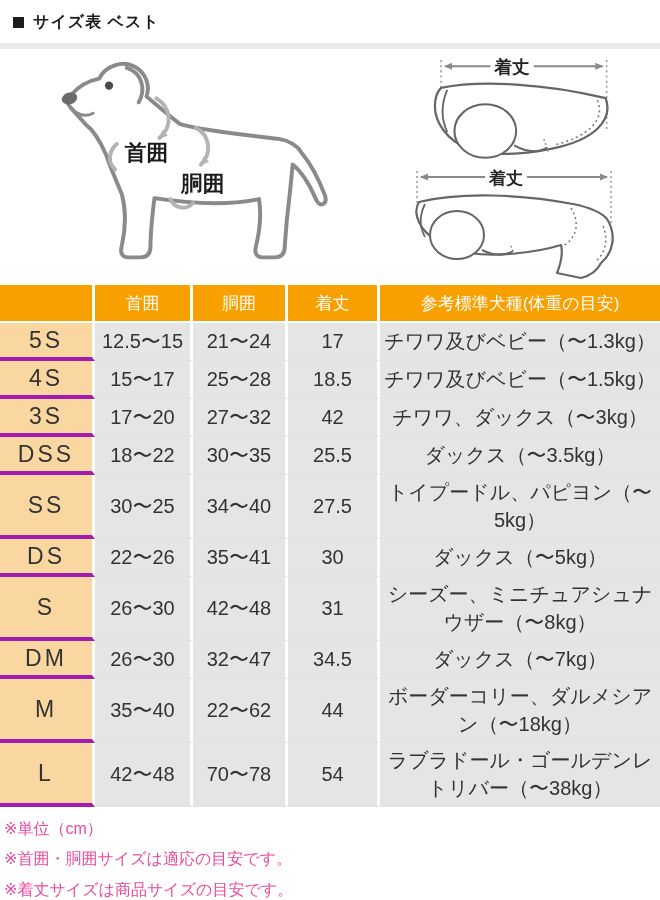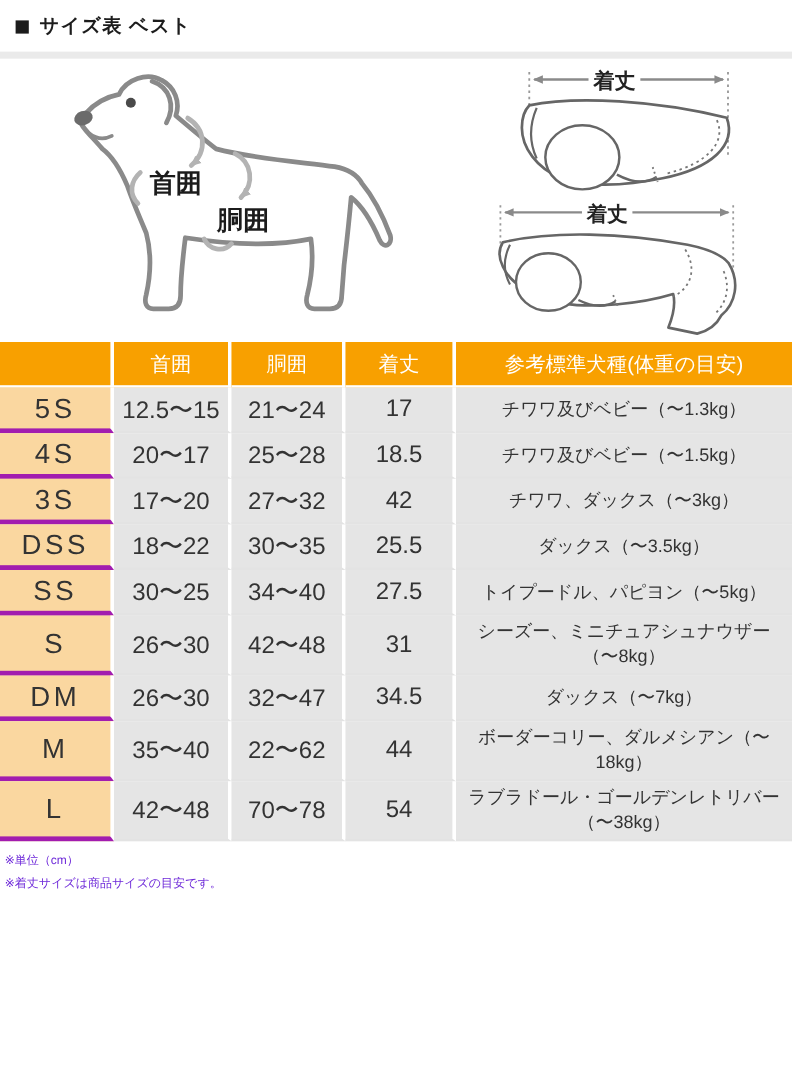--- a/index.html
+++ b/index.html
@@ -52,25 +52,25 @@
     text-align:center;vertical-align:middle;
     background:#e5e5e5;color:var(--ink);
     font-size:20px;height:38px;padding:3px 4px;
     border-right:3px solid #fff;border-bottom:2px solid var(--row-line);
   }
   .size-table td:last-child{border-right:none;}
   .size-table td.cell-size{
     background:var(--pale-orange);border-bottom:4px solid #a21caf;
     font-size:23px;letter-spacing:3px;
   }
-  .size-table td.cell-breed{font-size:15px;line-height:1.4;}
+  .size-table td.cell-breed{font-size:20px;line-height:1.4;}
 
   
   .notes{padding:7px 6px 0 4px;}
-  .note-line{font-size:10px;color:#6d28d9;line-height:1.9;}
+  .note-line{font-size:16px;color:#ec4899;line-height:1.9;}
 </style>
 </head>
 <body>
 
 <div class="page">
 
   <div class="titlebar">
     <span class="title-bullet"></span>
     <span class="title-text">サイズ表 ベスト</span>
   </div>
@@ -207,21 +207,21 @@
     <tbody>
         <tr>
           <td class="cell-size">5S</td>
           <td class="cell-neck">12.5〜15</td>
           <td class="cell-girth">21〜24</td>
           <td class="cell-length">17</td>
           <td class="cell-breed">チワワ及びベビー（〜1.3kg）</td>
         </tr>
         <tr>
           <td class="cell-size">4S</td>
-          <td class="cell-neck">20〜17</td>
+          <td class="cell-neck">15〜17</td>
           <td class="cell-girth">25〜28</td>
           <td class="cell-length">18.5</td>
           <td class="cell-breed">チワワ及びベビー（〜1.5kg）</td>
         </tr>
         <tr>
           <td class="cell-size">3S</td>
           <td class="cell-neck">17〜20</td>
           <td class="cell-girth">27〜32</td>
           <td class="cell-length">42</td>
           <td class="cell-breed">チワワ、ダックス（〜3kg）</td>
@@ -234,20 +234,27 @@
           <td class="cell-breed">ダックス（〜3.5kg）</td>
         </tr>
         <tr>
           <td class="cell-size">SS</td>
           <td class="cell-neck">30〜25</td>
           <td class="cell-girth">34〜40</td>
           <td class="cell-length">27.5</td>
           <td class="cell-breed">トイプードル、パピヨン（〜5kg）</td>
         </tr>
         <tr>
+          <td class="cell-size">DS</td>
+          <td class="cell-neck">22〜26</td>
+          <td class="cell-girth">35〜41</td>
+          <td class="cell-length">30</td>
+          <td class="cell-breed">ダックス（〜5kg）</td>
+        </tr>
+        <tr>
           <td class="cell-size">S</td>
           <td class="cell-neck">26〜30</td>
           <td class="cell-girth">42〜48</td>
           <td class="cell-length">31</td>
           <td class="cell-breed">シーズー、ミニチュアシュナウザー（〜8kg）</td>
         </tr>
         <tr>
           <td class="cell-size">DM</td>
           <td class="cell-neck">26〜30</td>
           <td class="cell-girth">32〜47</td>
@@ -266,16 +273,17 @@
           <td class="cell-neck">42〜48</td>
           <td class="cell-girth">70〜78</td>
           <td class="cell-length">54</td>
           <td class="cell-breed">ラブラドール・ゴールデンレトリバー（〜38kg）</td>
         </tr>
       </tbody>
   </table>
 
   <div class="notes">
       <div class="note-line">※単位（cm）</div>
+      <div class="note-line">※首囲・胴囲サイズは適応の目安です。</div>
       <div class="note-line">※着丈サイズは商品サイズの目安です。</div>
     </div>
 
 </div>
 
 </body></html>

